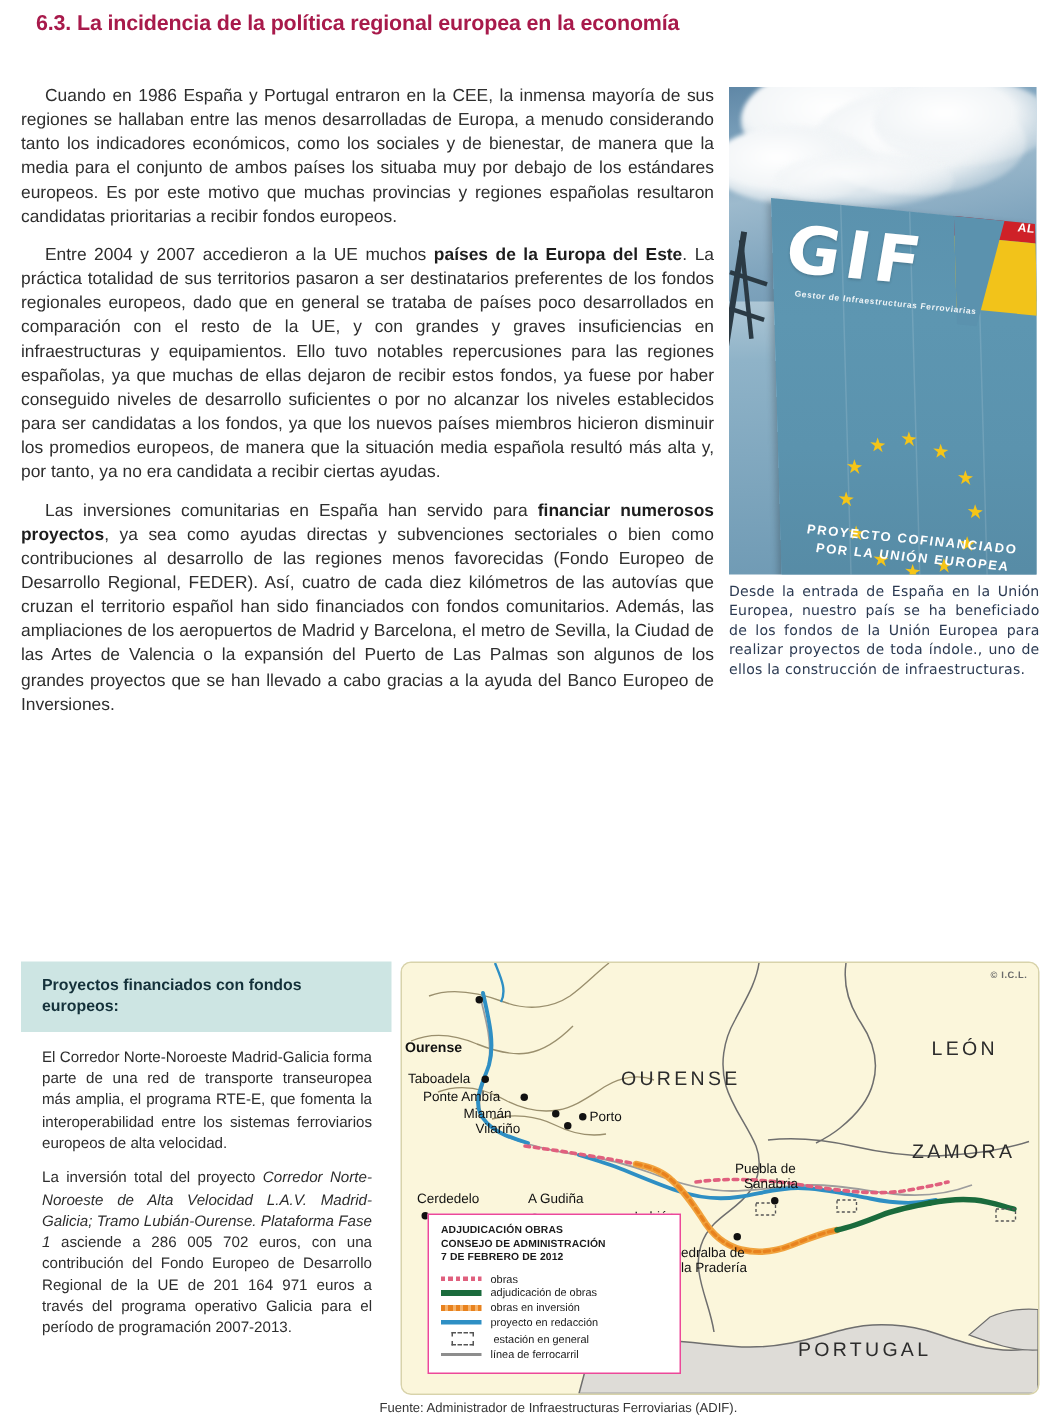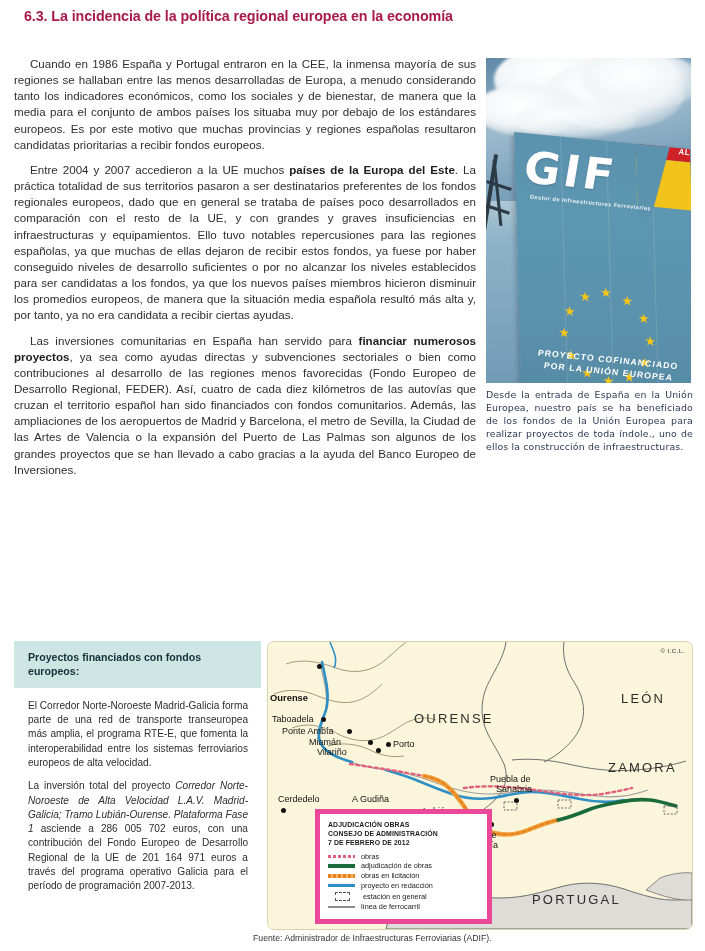--- a/index.html
+++ b/index.html
@@ -180,23 +180,22 @@
   .p-portugal{left:264px;top:250px;}
   .city{
     position:absolute;font-size:9px;color:#111;white-space:nowrap;font-weight:normal;
   }
   .city.bold{font-weight:bold;font-size:9.4px;}
   .dot{
     position:absolute;width:5px;height:5px;background:#111;border-radius:50%;
   }
   .legend{
     position:absolute;left:17px;top:167px;width:152px;
-    background:#ffffff;border:5px solid #ec4899;
+    background:#ffffff;border:1px solid #ec4899;
     padding:6px 7px 6px 8px;
-    margin-left:30px;
   }
   .legend-title{
     font-size:6.9px;font-weight:bold;line-height:9.2px;color:#1a1a1a;
     margin-bottom:5px;letter-spacing:.1px;
   }
   .legend-row{display:flex;align-items:center;margin-bottom:2.5px;}
   .legend-swatch{width:27px;height:4px;margin-right:6px;flex:none;}
   .legend-label{font-size:7.3px;color:#1a1a1a;line-height:1;}
   .sw-dotted{background:repeating-linear-gradient(90deg,#e0607e 0 3px,transparent 3px 5px);height:3px;}
   .sw-green{background:#1a6b3c;height:4px;}
@@ -396,21 +395,21 @@
       <div class="legend-row">
         <span class="legend-swatch sw-dotted"></span>
         <span class="legend-label">obras</span>
       </div>
       <div class="legend-row">
         <span class="legend-swatch sw-green"></span>
         <span class="legend-label">adjudicación de obras</span>
       </div>
       <div class="legend-row">
         <span class="legend-swatch sw-orange"></span>
-        <span class="legend-label">obras en licitación</span>
+        <span class="legend-label">obras en inversión</span>
       </div>
       <div class="legend-row">
         <span class="legend-swatch sw-blue"></span>
         <span class="legend-label">proyecto en redacción</span>
       </div>
       <div class="legend-row">
         <span class="sw-station"></span>
         <span class="legend-label">estación en general</span>
       </div>
       <div class="legend-row">

